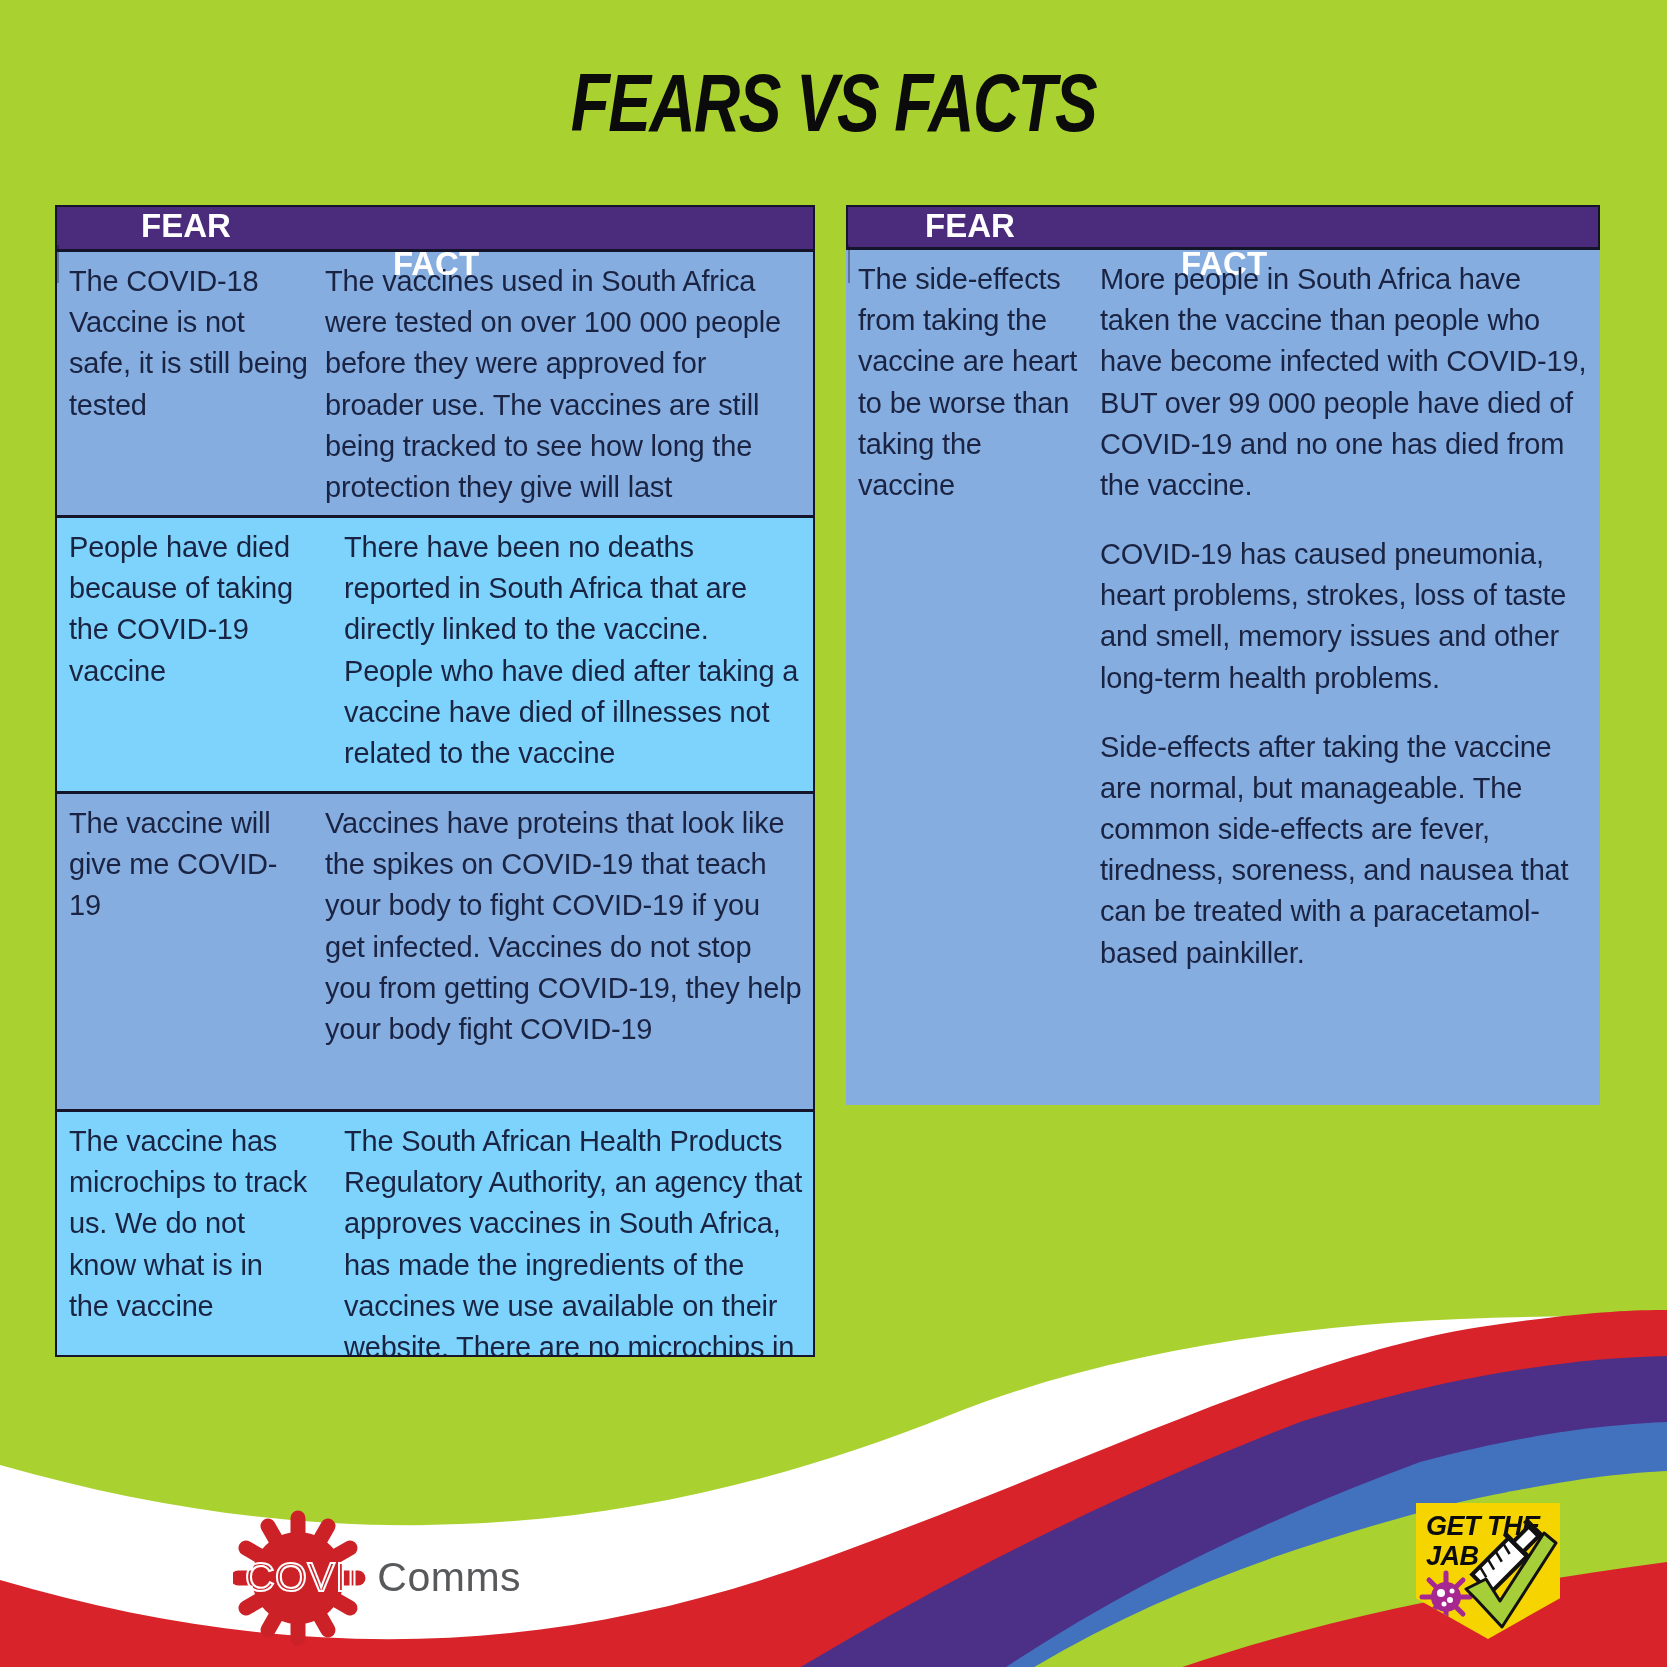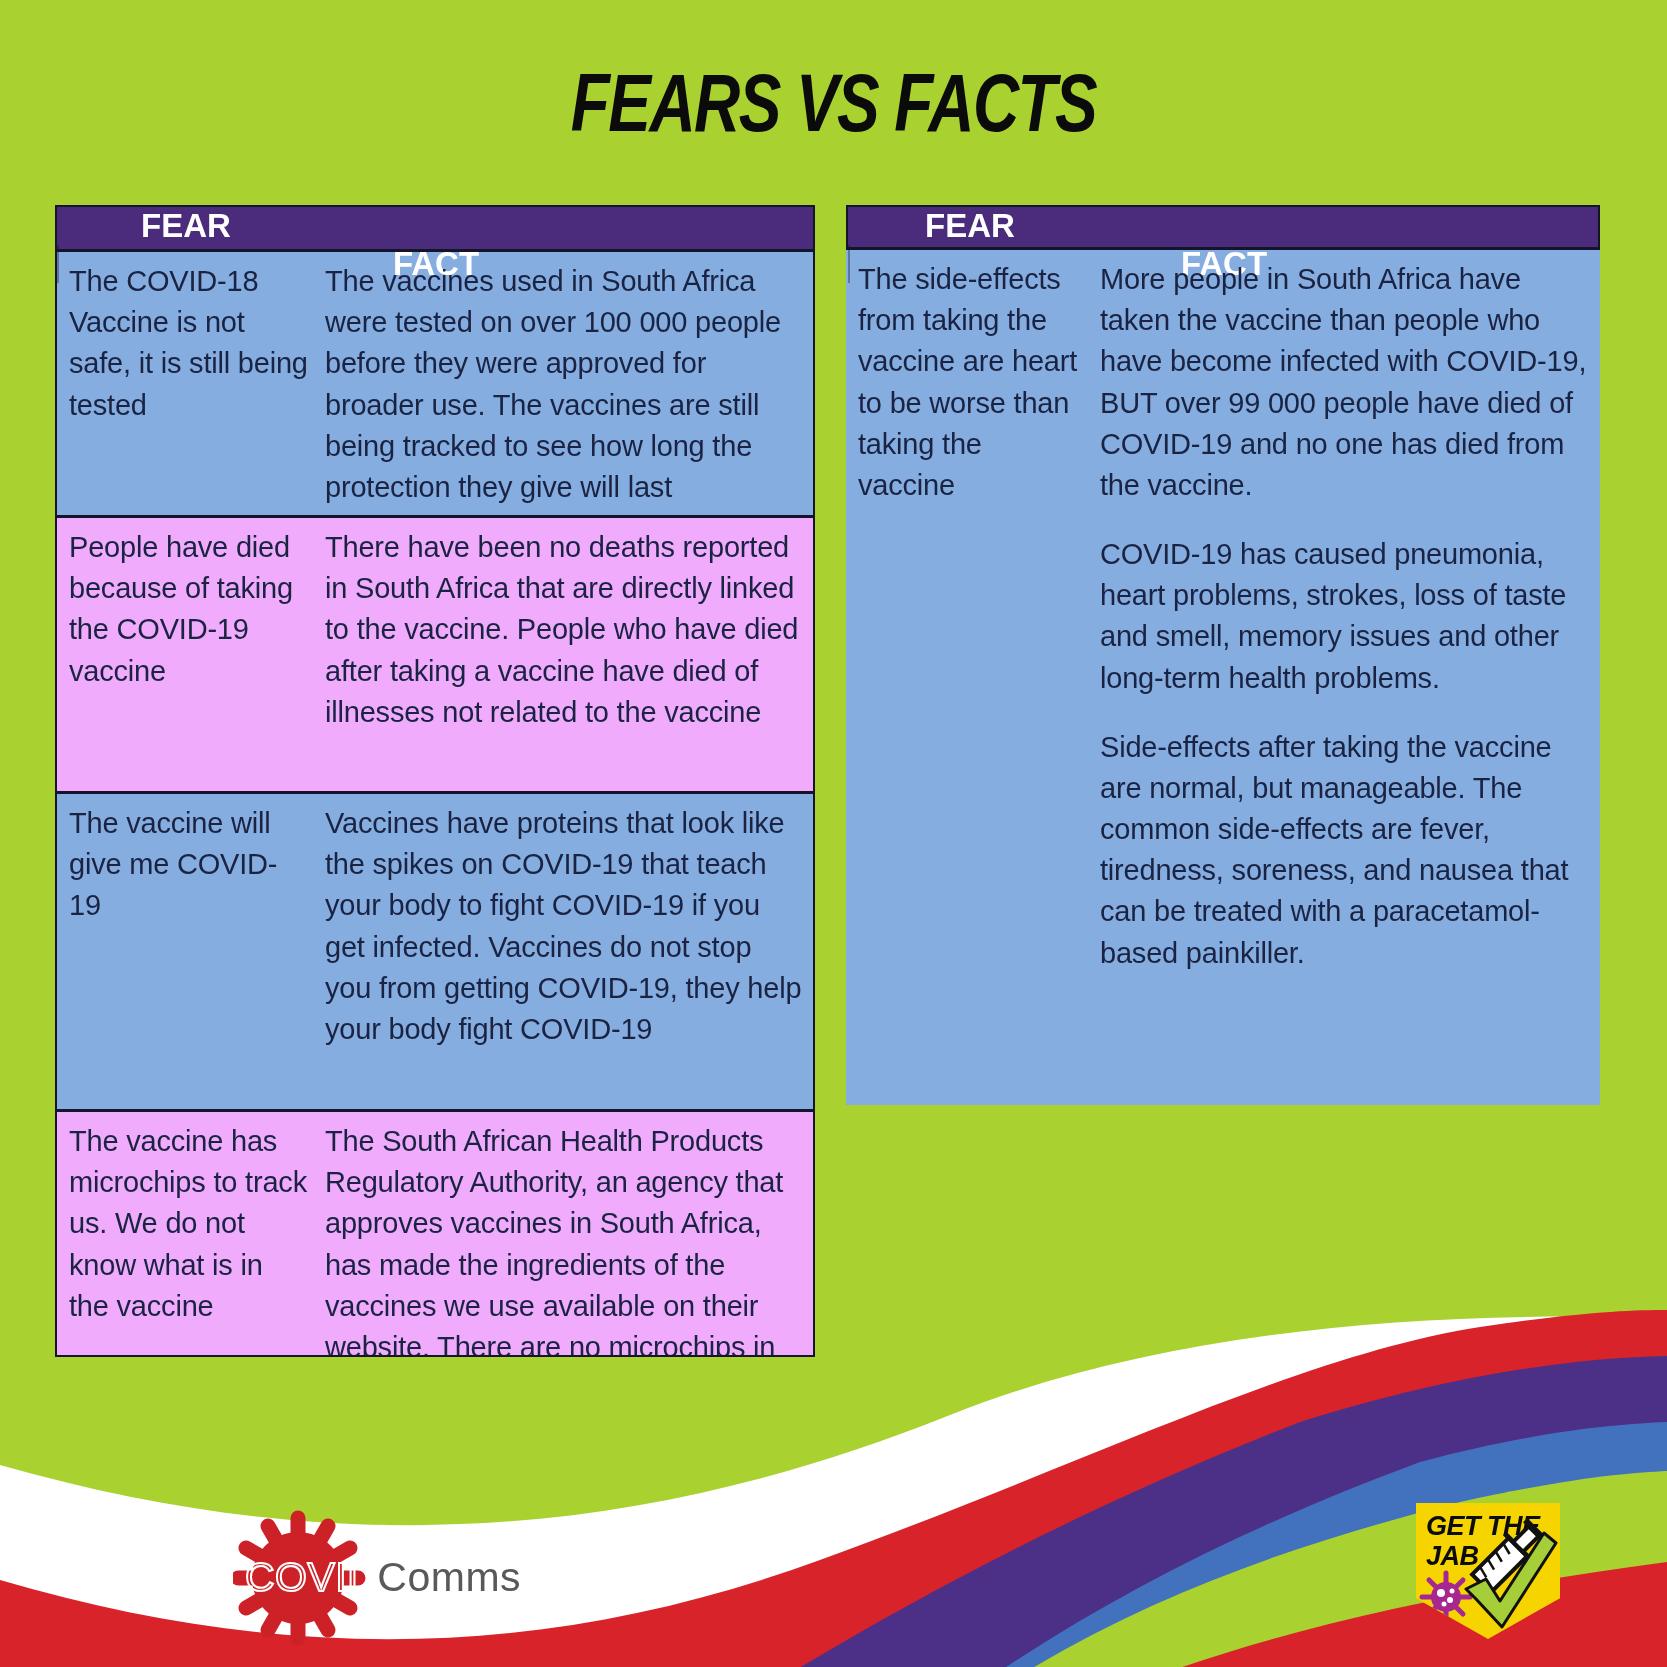--- a/index.html
+++ b/index.html
@@ -25,21 +25,21 @@
   .tbl-left .thead{border-bottom:3px solid #14142a;}
   .tbl-right .thead{border:2px solid #14142a;border-bottom-width:3px;}
   .th{color:#ffffff;font-weight:bold;font-size:33px;
       display:flex;align-items:center;justify-content:center;box-sizing:border-box;}
   .th-fear{width:258px;}
   .tbl-right .th-fear{width:244px;}
   .th-fact{flex:1;border-left:2px solid rgba(15,15,40,0.35);}
   .trow{display:flex;box-sizing:border-box;overflow:hidden;}
   .trow + .trow{border-top:3px solid #14142a;}
   .row-dark{background:#85ade0;}
-  .row-light{background:#f0abfc;}
+  .row-light{background:#7dd3fc;gap:19px;}
   .r1{height:263px;} .r2{height:276px;} .r3{height:318px;} .r4{height:246px;}
   .rbody{height:855px;background:#85ade0;}
   .cell{box-sizing:border-box;font-size:29px;line-height:1.42;letter-spacing:-0.2px;}
   .cell-fear{width:258px;padding:9px 6px 0 12px;}
   .tbl-right .cell-fear{width:244px;}
   .cell-fact{flex:1;padding:9px 8px 0 10px;}
   .cell-fact p{margin:0 0 28px 0;}
   
   .waves{position:absolute;left:0;top:1200px;width:1667px;height:467px;}
   

